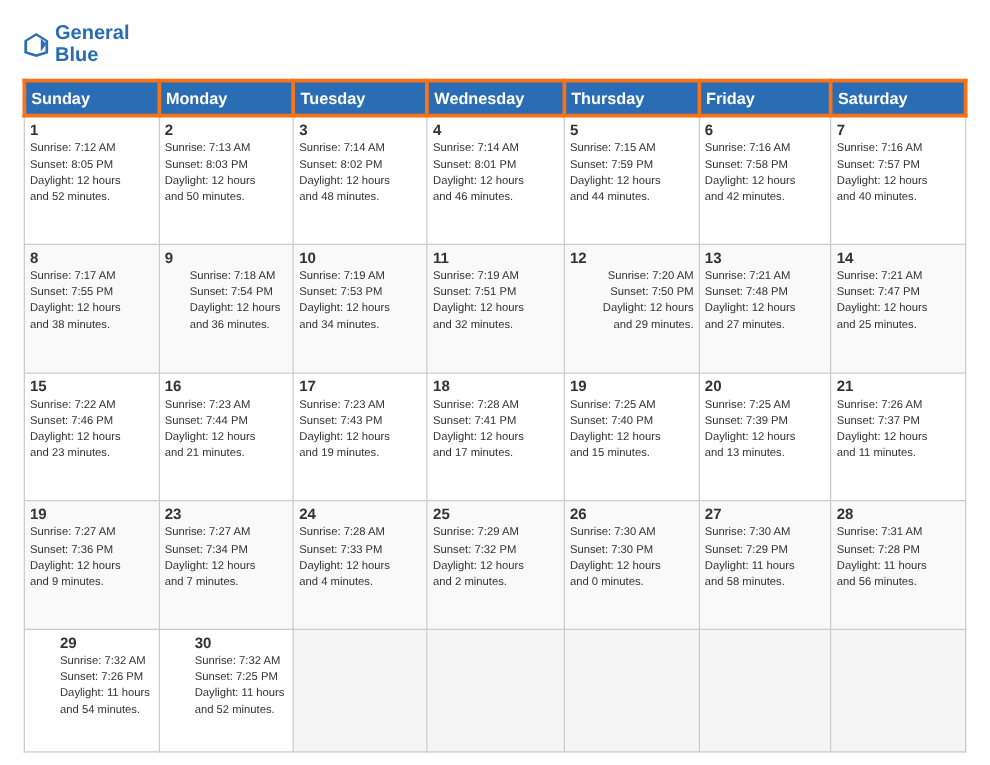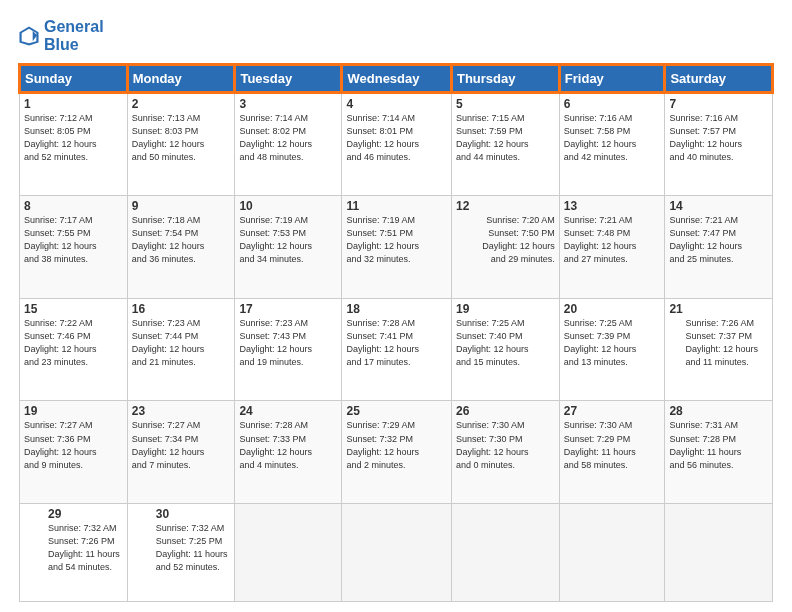--- a/index.html
+++ b/index.html
@@ -178,21 +178,21 @@
         <tr class="row-shaded">
           <td>
             <span class="day-num">8</span>
             <div class="day-info" style="white-space: pre-line;">Sunrise: 7:17 AM
 Sunset: 7:55 PM
 Daylight: 12 hours
 and 38 minutes.</div>
           </td>
           <td>
             <span class="day-num">9</span>
-            <div class="day-info" style="white-space: pre-line;">Sunrise: 7:18 AM
+            <div class="day-info" style="white-space: pre-line; margin-left: 20px;">Sunrise: 7:18 AM
 Sunset: 7:54 PM
 Daylight: 12 hours
 and 36 minutes.</div>
           </td>
           <td>
             <span class="day-num">10</span>
             <div class="day-info" style="white-space: pre-line;">Sunrise: 7:19 AM
 Sunset: 7:53 PM
 Daylight: 12 hours
 and 34 minutes.</div>
@@ -264,21 +264,21 @@
           </td>
           <td>
             <span class="day-num">20</span>
             <div class="day-info" style="white-space: pre-line;">Sunrise: 7:25 AM
 Sunset: 7:39 PM
 Daylight: 12 hours
 and 13 minutes.</div>
           </td>
           <td>
             <span class="day-num">21</span>
-            <div class="day-info" style="white-space: pre-line; margin-left: 16px;">Sunrise: 7:26 AM
+            <div class="day-info" style="white-space: pre-line;">Sunrise: 7:26 AM
 Sunset: 7:37 PM
 Daylight: 12 hours
 and 11 minutes.</div>
           </td>
         </tr>
         <tr class="row-shaded">
           <td>
             <span class="day-num">19</span>
             <div class="day-info" style="white-space: pre-line;">Sunrise: 7:27 AM
 Sunset: 7:36 PM

